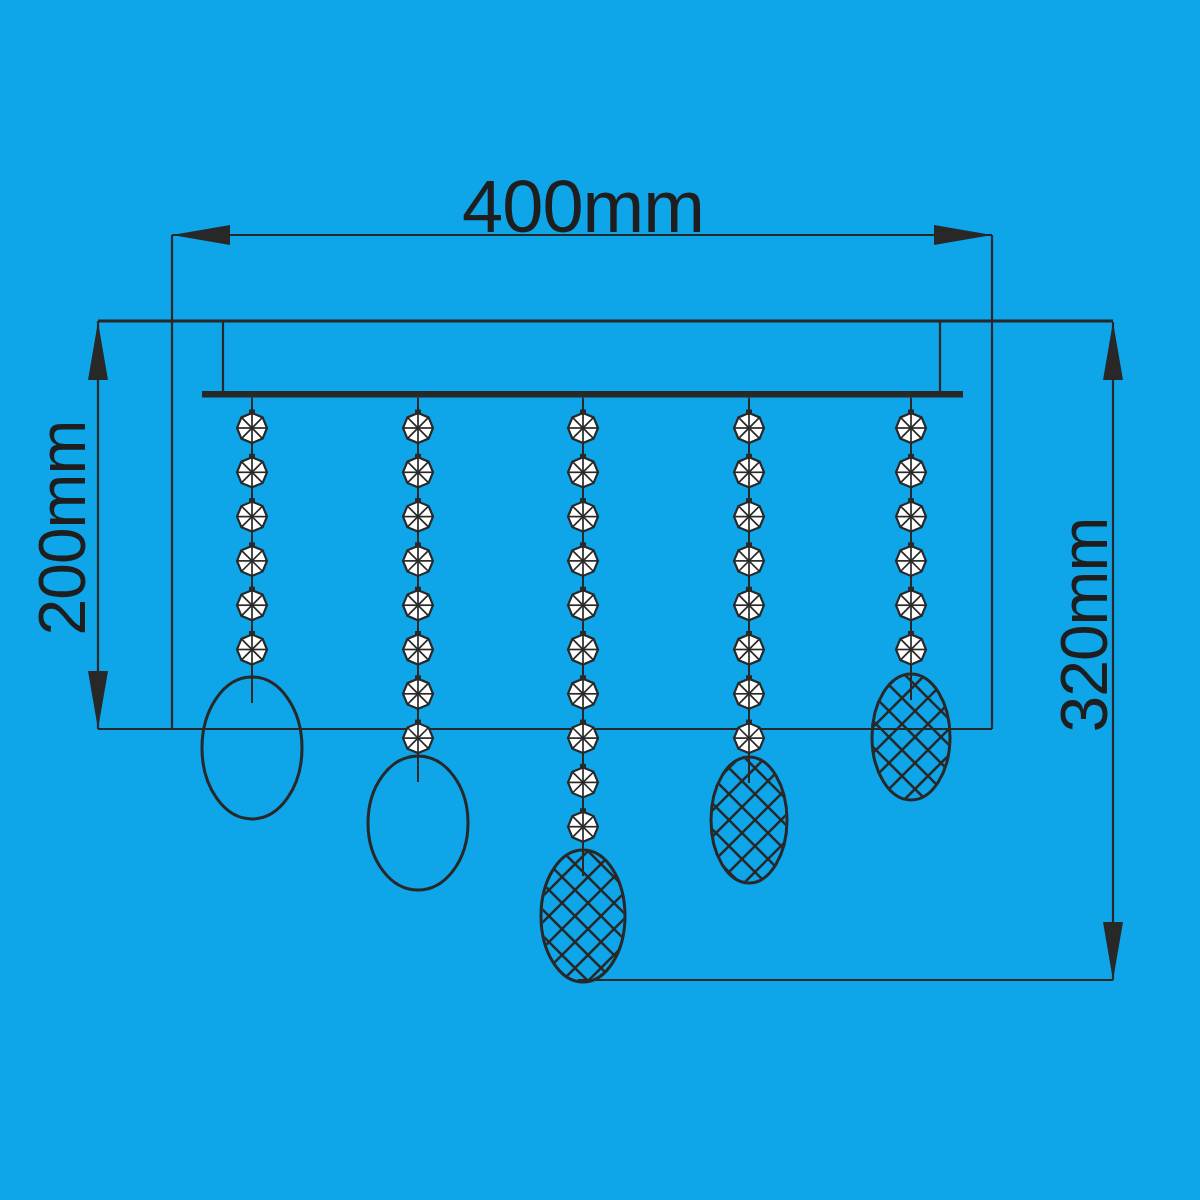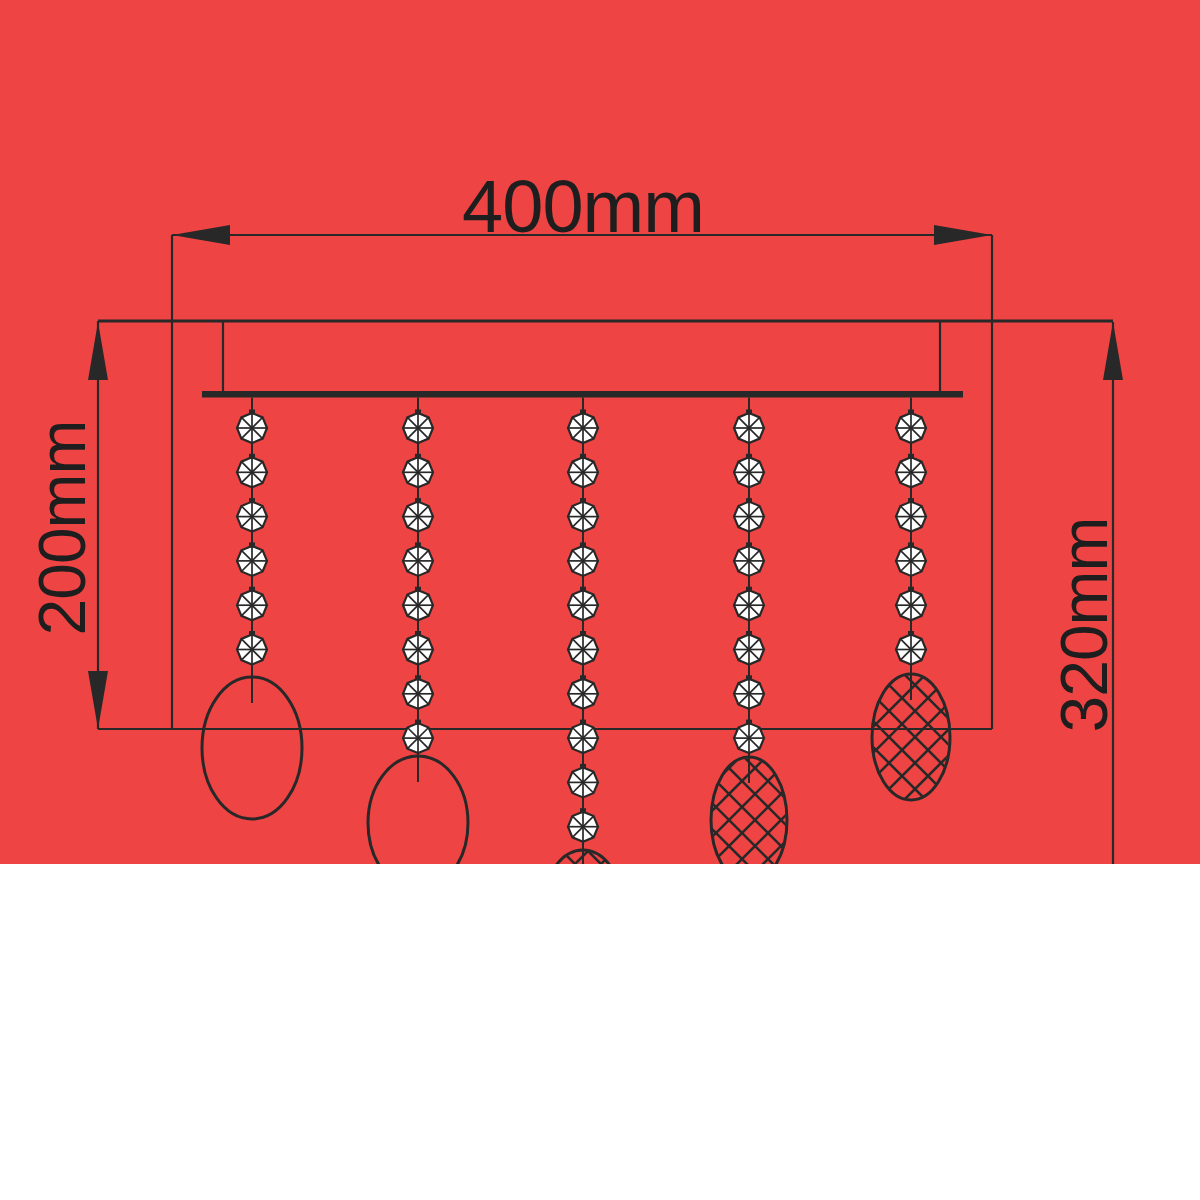--- a/index.html
+++ b/index.html
@@ -2,22 +2,22 @@
 <html><head>
 <meta charset="utf-8">
 <style>
   html, body {
     margin: 0;
     padding: 0;
     background: #ffffff;
   }
   .page {
     width: 1200px;
-    height: 864px;
-    background: #ef4444;
+    height: 1200px;
+    background: #0ea5e9;
     position: relative;
     overflow: hidden;
   }
   svg { display: block; }
   .dim-label {
     font-family: "Liberation Sans", sans-serif;
     font-size: 74px;
     font-weight: 400;
     letter-spacing: -1px;
     fill: #1e1e1e;

